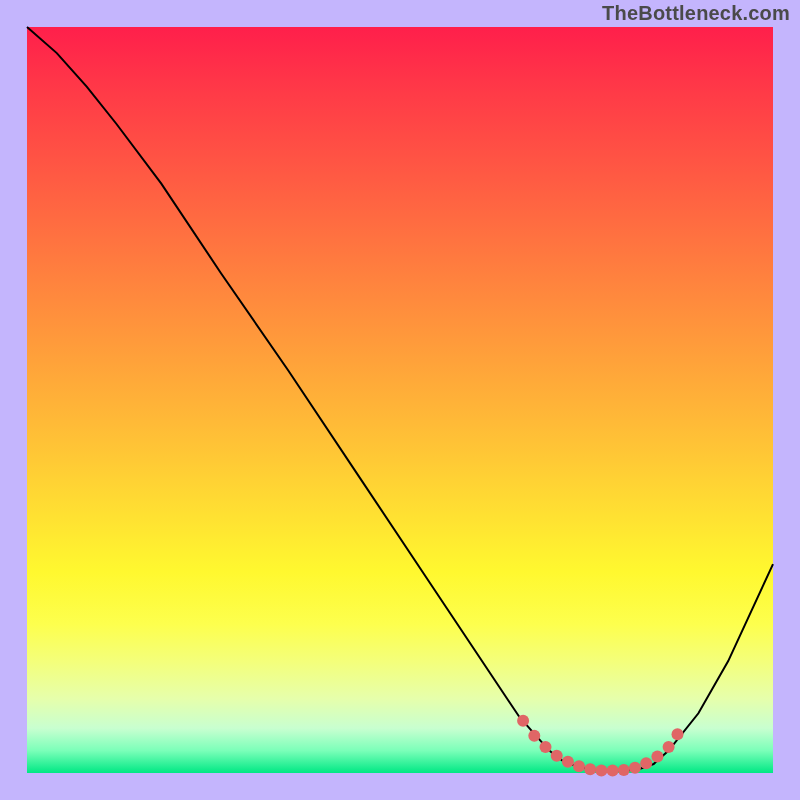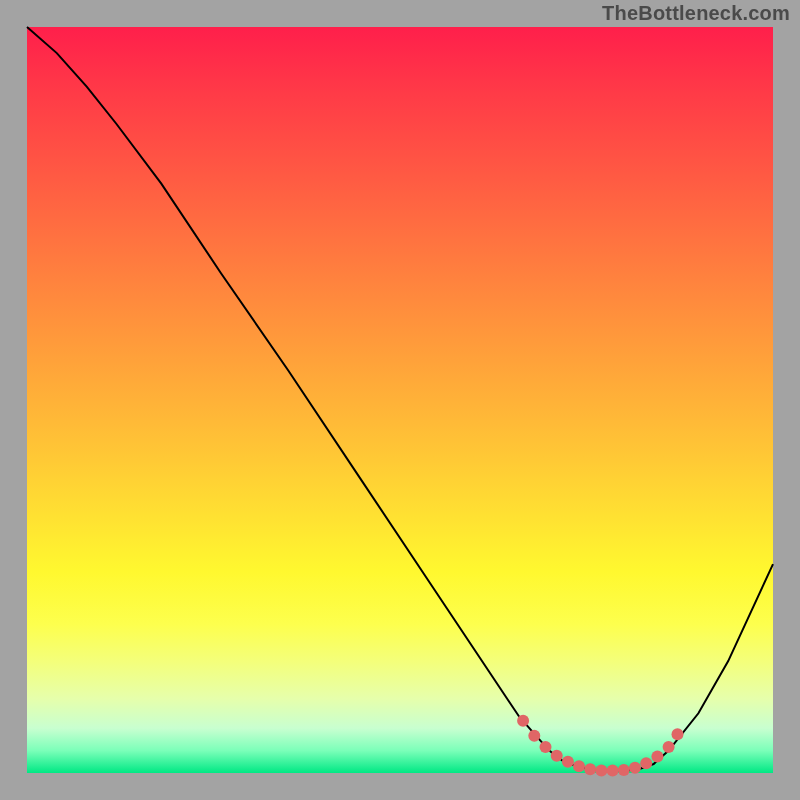--- a/index.html
+++ b/index.html
@@ -8,21 +8,21 @@
     width: 800px;
     height: 800px;
     background: #000;
     overflow: hidden;
     font-family: Arial, Helvetica, sans-serif;
   }
   .frame {
     position: relative;
     width: 800px;
     height: 800px;
-    background: #a3a3a3;
+    background: #c4b5fd;
   }
   .watermark {
     position: absolute;
     top: 2px;
     right: 10px;
     color: #4a4a4a;
     font-size: 20px;
     font-weight: bold;
     letter-spacing: 0.2px;
     z-index: 5;

